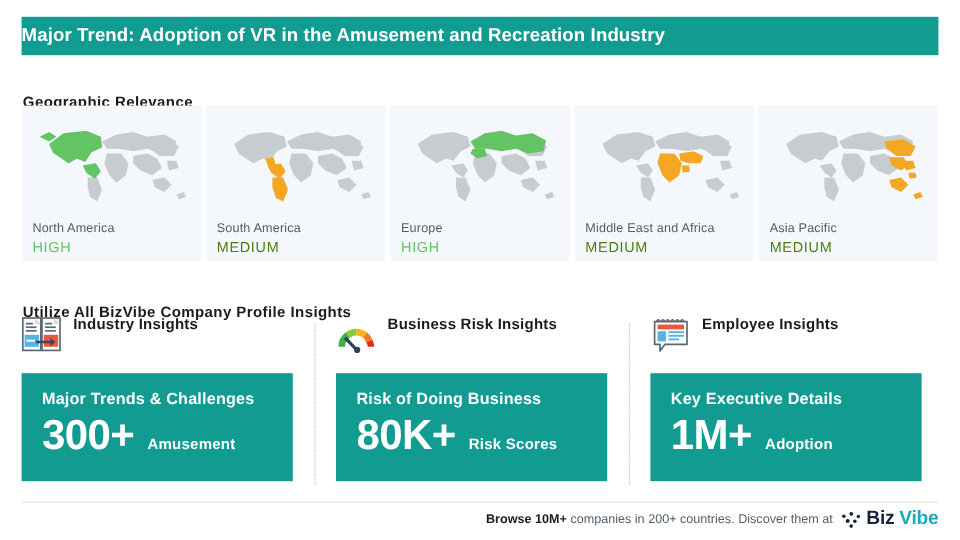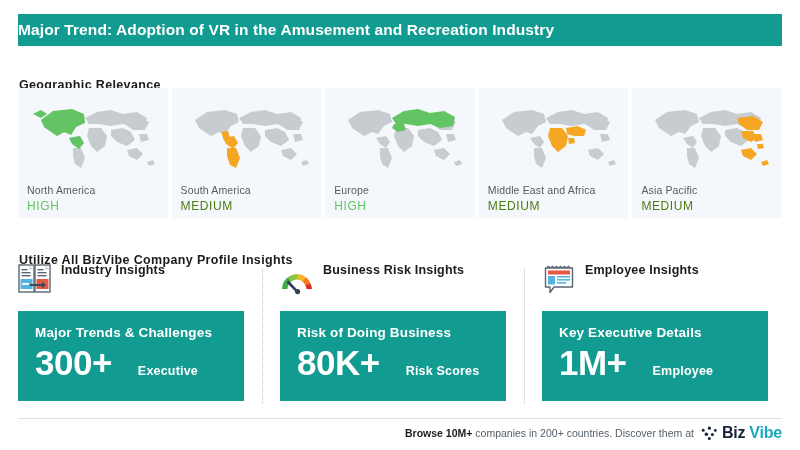--- a/index.html
+++ b/index.html
@@ -145,21 +145,21 @@
   .card-sub {
     font-size: 13.5px;
     font-weight: bold;
     letter-spacing: 0.15px;
     white-space: nowrap;
   }
   .card-figure {
     margin-top: 5px;
     display: flex;
     align-items: baseline;
-    gap: 26px;
+    gap: 11px;
     white-space: nowrap;
     text-align: center;
   }
   .card-big {
     font-size: 35px;
     font-weight: bold;
     line-height: 1;
     letter-spacing: -0.5px;
   }
   .card-unit {
@@ -362,21 +362,21 @@
             <rect x="18.5" y="16" width="12" height="10" fill="#e8573f"></rect>
             <path d="M12 21 L24 21 L24 18.5 L28 22 L24 25.5 L24 23 L12 23 Z" fill="#3d4a57"></path>
           </svg>
         </div>
         <div class="card-title">Industry Insights</div>
       </div>
       <div class="card-body">
         <div class="card-sub">Major Trends &amp; Challenges</div>
         <div class="card-figure">
           <span class="card-big">300+</span>
-          <span class="card-unit">Executive</span>
+          <span class="card-unit">Amusement</span>
         </div>
       </div>
     </div>
 
     <div class="card">
       <div class="card-sep"></div>
       <div class="card-head">
         <div class="card-icon">
           <svg viewBox="0 0 34 32">
             <path d="M2 26 A15 15 0 0 1 8.2 13.9 L11.5 18.4 A9.5 9.5 0 0 0 7.5 26 Z" fill="#3fae49"></path>
@@ -419,21 +419,21 @@
             <rect x="15" y="16" width="13" height="1.6" fill="#54b3e0"></rect>
             <rect x="15" y="19" width="9" height="1.6" fill="#54b3e0"></rect>
           </svg>
         </div>
         <div class="card-title">Employee Insights</div>
       </div>
       <div class="card-body">
         <div class="card-sub">Key Executive Details</div>
         <div class="card-figure">
           <span class="card-big">1M+</span>
-          <span class="card-unit">Employee</span>
+          <span class="card-unit">Adoption</span>
         </div>
       </div>
     </div>
 
   </div>
 
   <div class="footer-rule"></div>
   <div class="footer">
     <div class="footer-text">
       <b>Browse 10M+</b><span> companies in 200+ countries. Discover them at</span>

